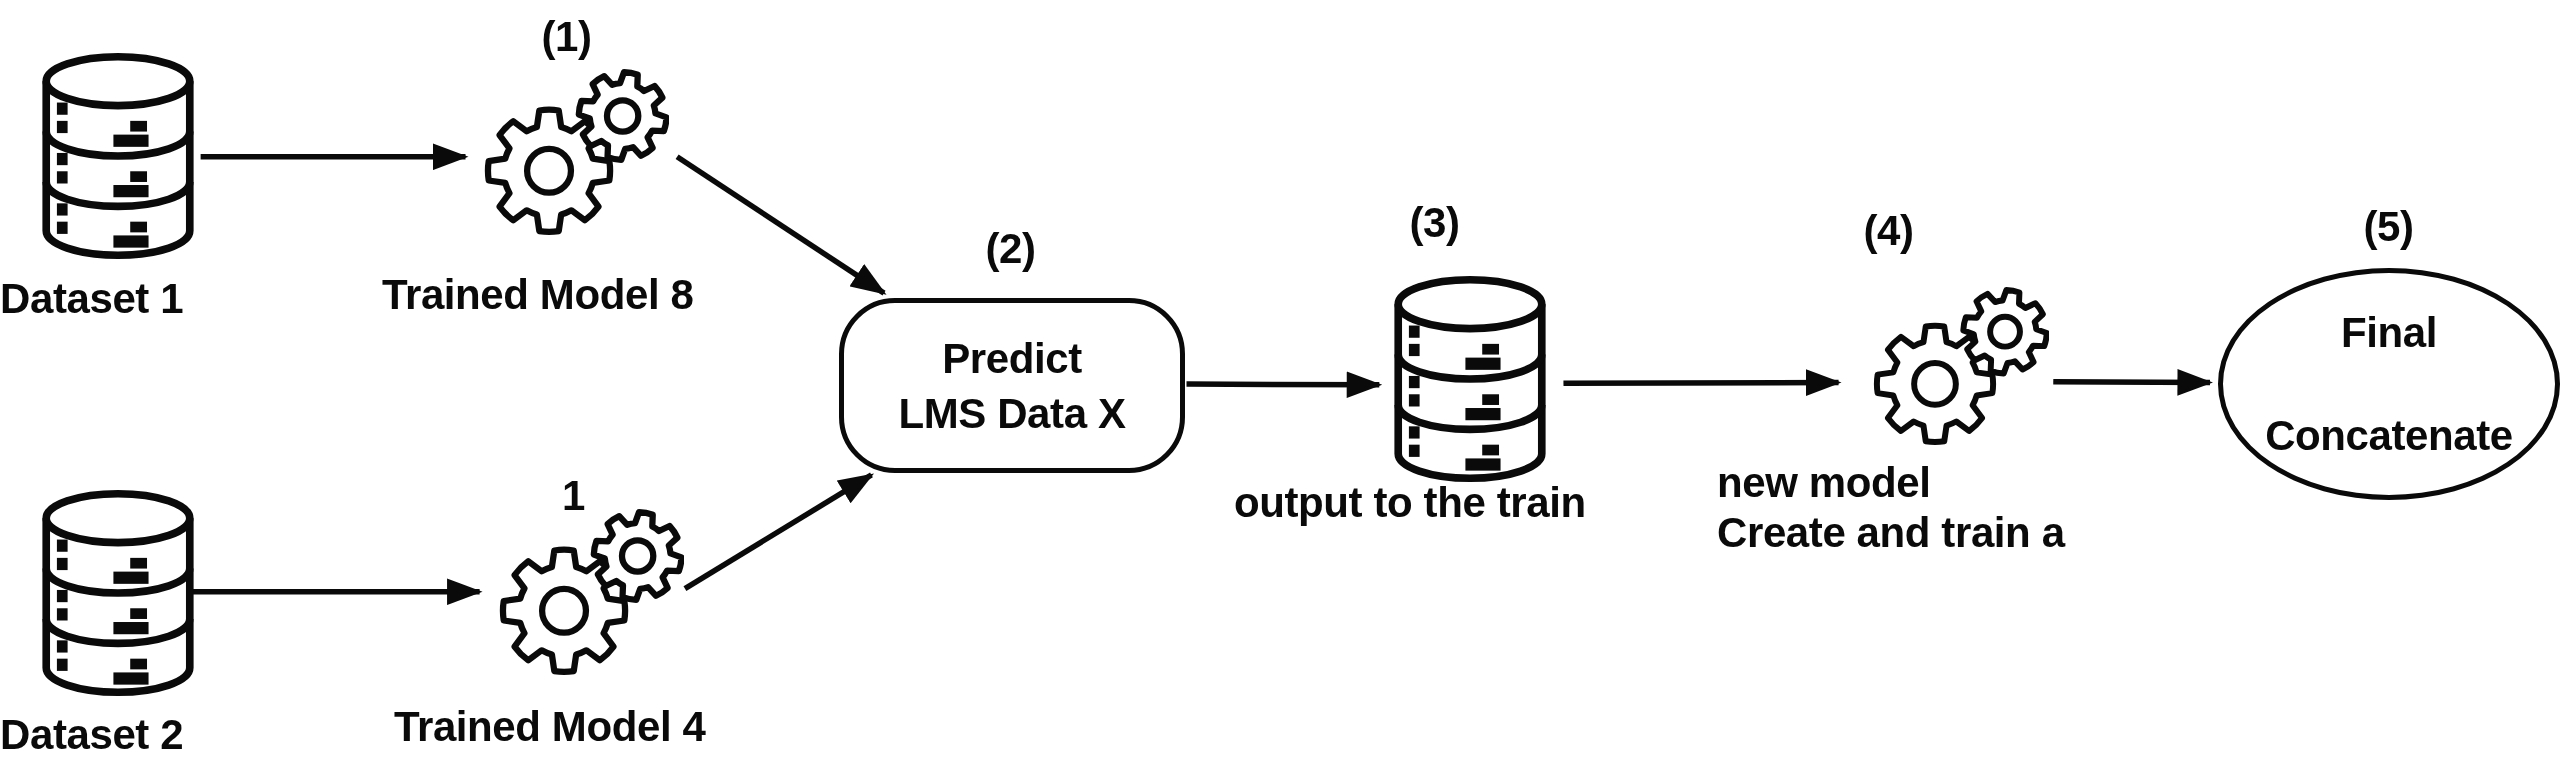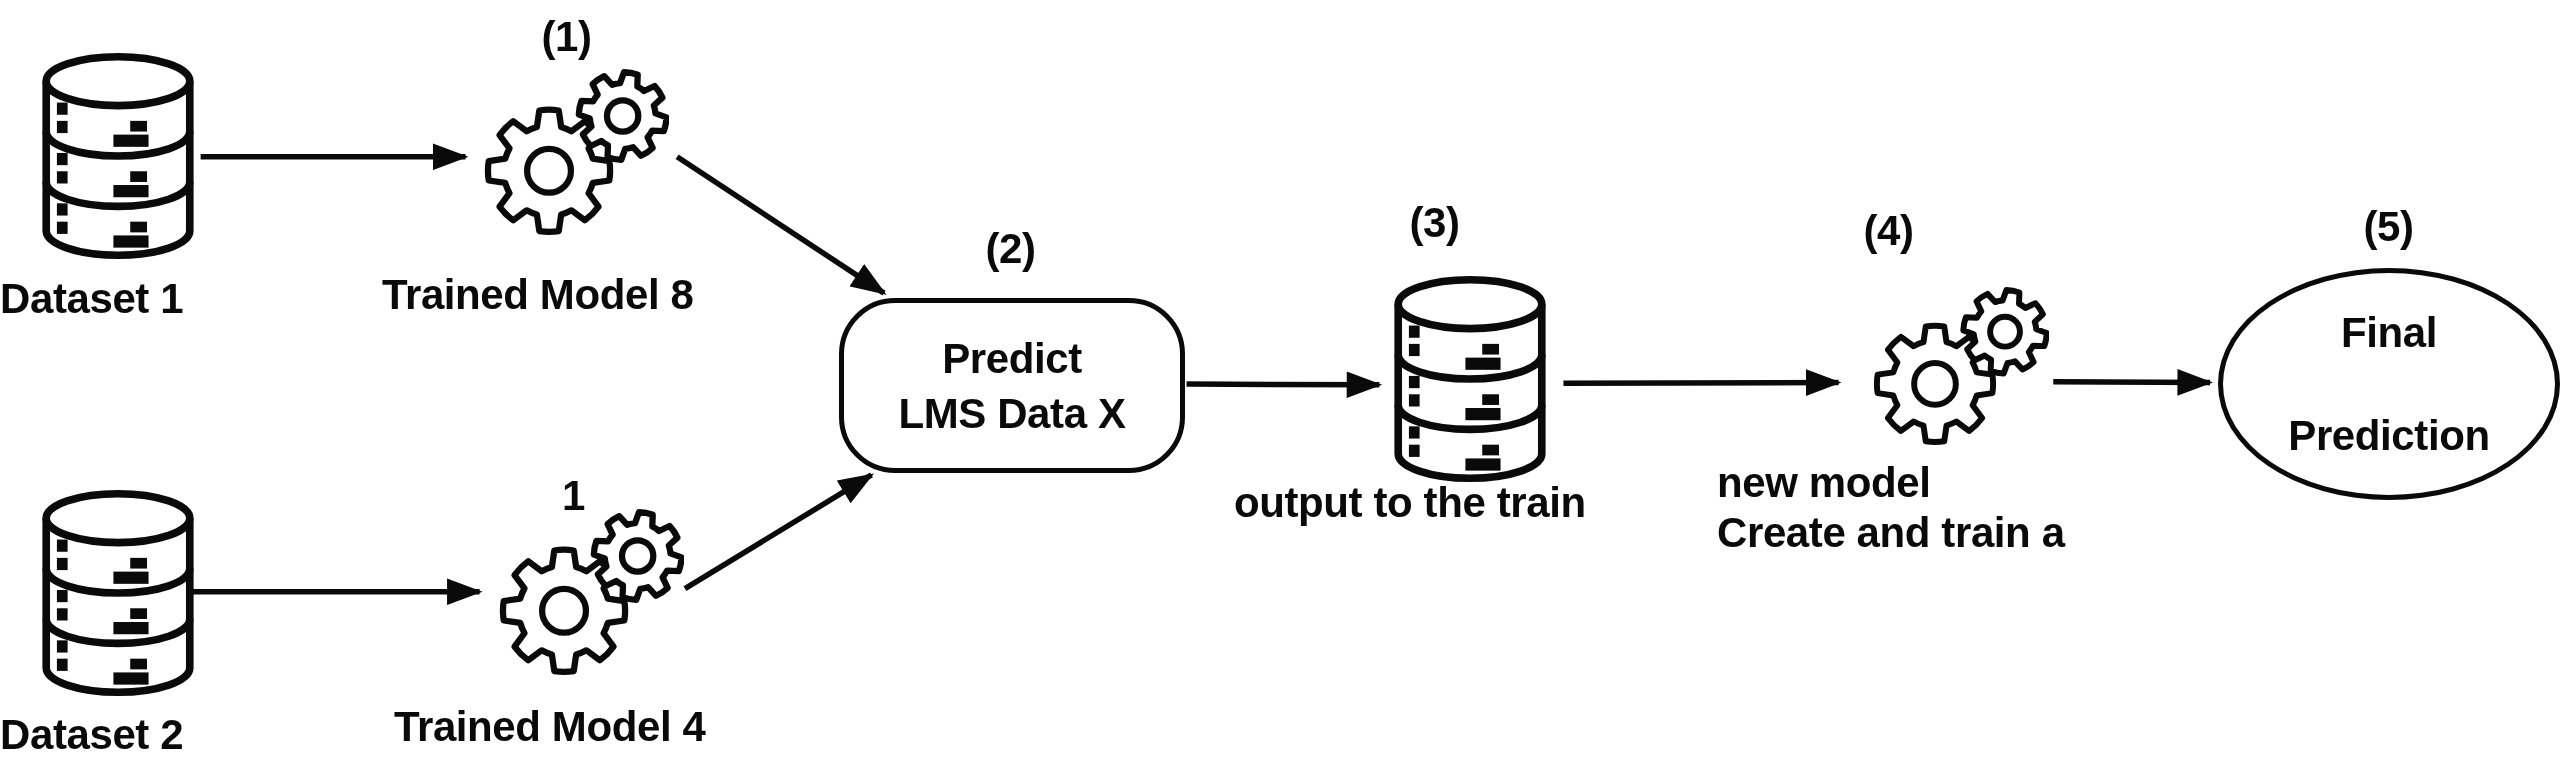--- a/index.html
+++ b/index.html
@@ -110,21 +110,21 @@
     <circle class="gear" cx="196" cy="60" r="20"></circle>
   </svg>
   <div class="cap" style="left:1717px;top:458px;width:392px">
     <div>new model</div>
     <div>Create and train a</div>
   </div>
 
   <div class="step" style="left:2271px;top:204px;width:235px">(5)</div>
   <div class="shape ellipse" style="left:2218px;top:268px;width:342px;height:232px">
     <div>Final</div>
-    <div>Prediction</div>
+    <div>Concatenate</div>
   </div>
 
   <svg class="abs" style="left:34px;top:487px" width="168" height="212" viewBox="0 0 110 138">
       <use href="#dbsym"></use>
     </svg>
   <div class="cap" style="left:0px;top:710px;width:259px">Dataset 2</div>
 
   <div class="step" style="left:456px;top:473px;width:235px">1</div>
   <svg class="abs" style="left:484px;top:509px" width="200" height="166" viewBox="0 0 255 212">
     <path class="gear" d="M86.5 74.1 L89.6 53.0 A78 78 0 0 1 114.4 53.0 L117.5 74.1 A58 58 0 0 1 130.6 79.5 L147.7 66.8 A78 78 0 0 1 165.2 84.3 L152.5 101.4 A58 58 0 0 1 157.9 114.5 L179.0 117.6 A78 78 0 0 1 179.0 142.4 L157.9 145.5 A58 58 0 0 1 152.5 158.6 L165.2 175.7 A78 78 0 0 1 147.7 193.2 L130.6 180.5 A58 58 0 0 1 117.5 185.9 L114.4 207.0 A78 78 0 0 1 89.6 207.0 L86.5 185.9 A58 58 0 0 1 73.4 180.5 L56.3 193.2 A78 78 0 0 1 38.8 175.7 L51.5 158.6 A58 58 0 0 1 46.1 145.5 L25.0 142.4 A78 78 0 0 1 25.0 117.6 L46.1 114.5 A58 58 0 0 1 51.5 101.4 L38.8 84.3 A78 78 0 0 1 56.3 66.8 L73.4 79.5 A58 58 0 0 1 86.5 74.1Z"></path>

